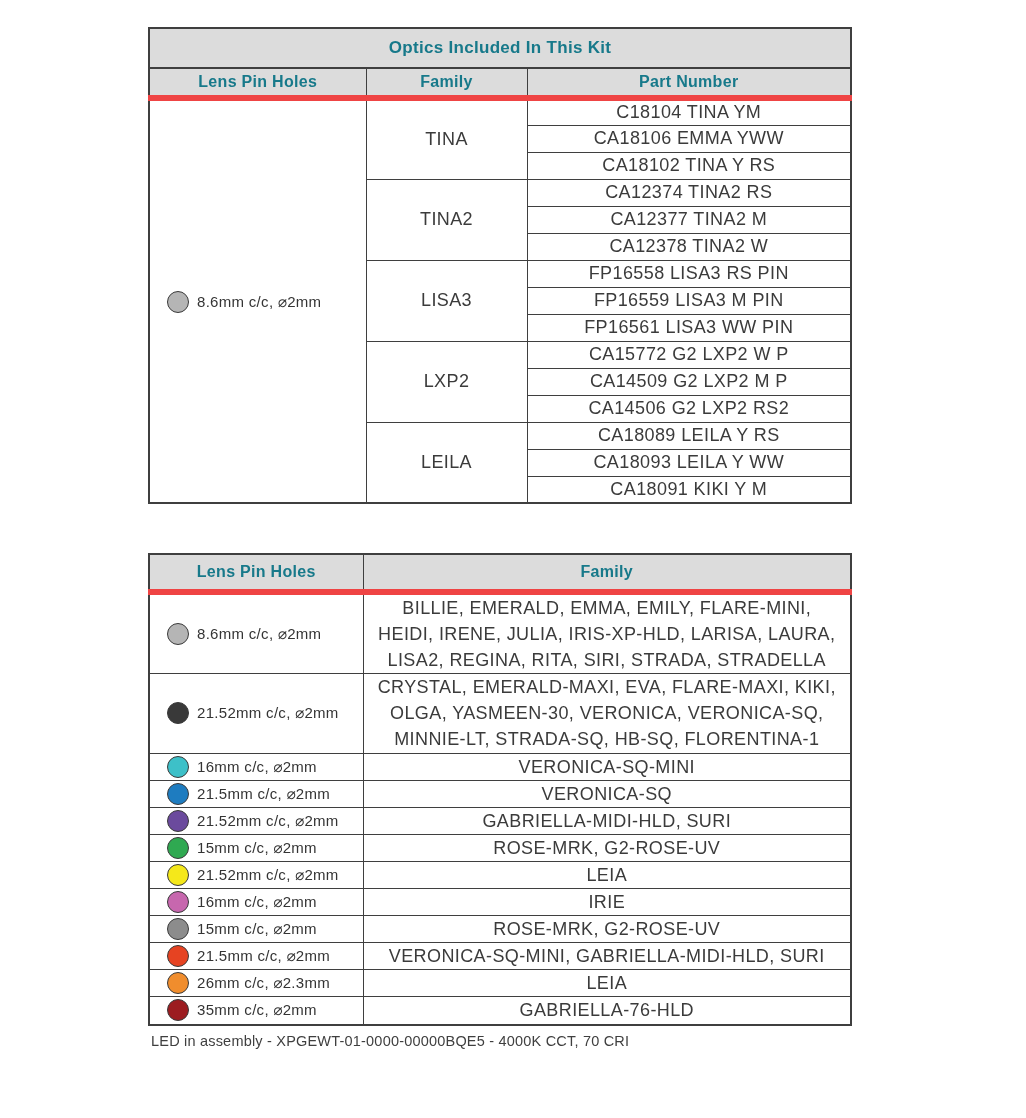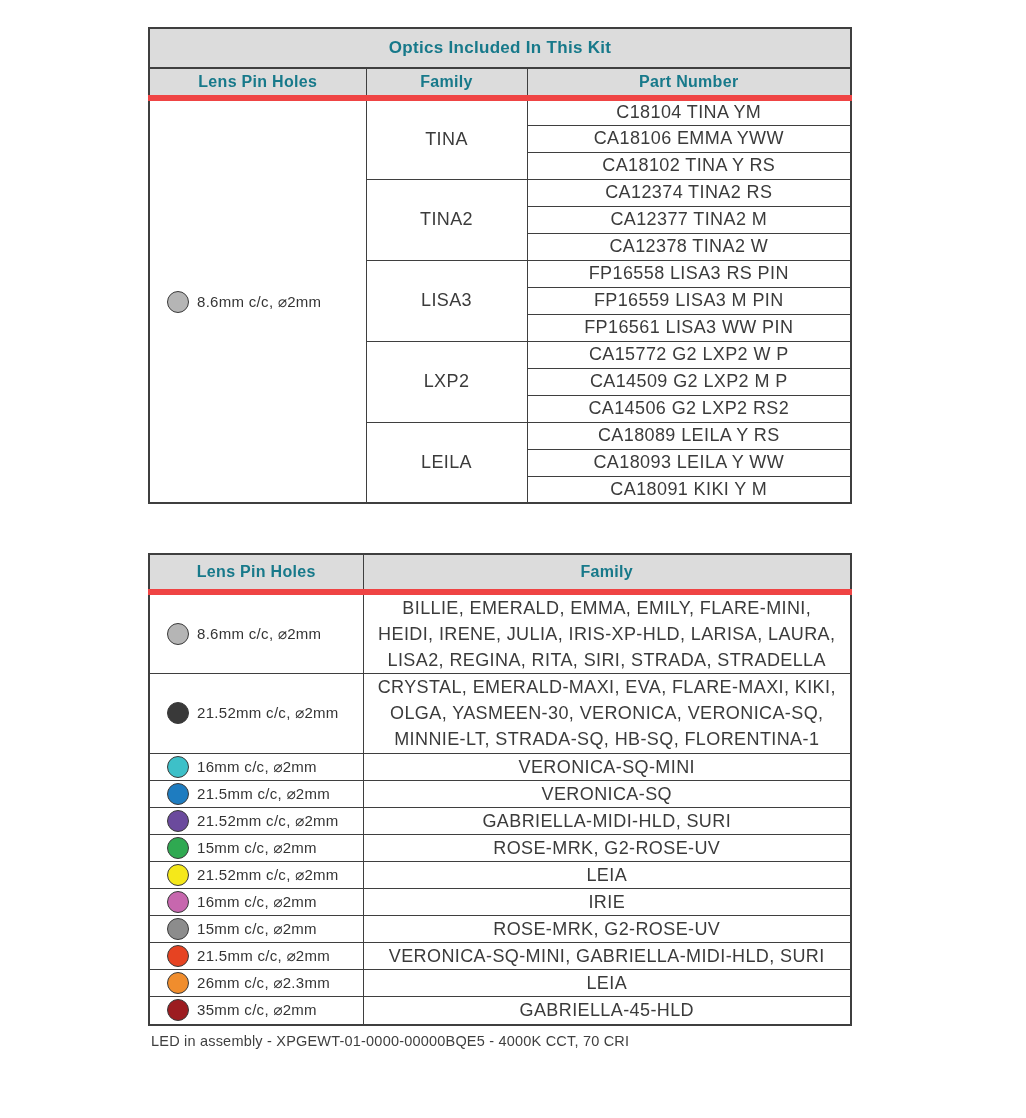--- a/index.html
+++ b/index.html
@@ -169,21 +169,21 @@
         <tr class="short">
           <td class="pinhole"><span class="dot" style="background: rgb(230, 67, 34);"></span><span class="pin-label">21.5mm c/c, ⌀2mm</span></td>
           <td class="family-list">VERONICA-SQ-MINI, GABRIELLA-MIDI-HLD, SURI</td>
         </tr>
         <tr class="short">
           <td class="pinhole"><span class="dot" style="background: rgb(240, 141, 45);"></span><span class="pin-label">26mm c/c, ⌀2.3mm</span></td>
           <td class="family-list">LEIA</td>
         </tr>
         <tr class="short">
           <td class="pinhole"><span class="dot" style="background: rgb(156, 28, 32);"></span><span class="pin-label">35mm c/c, ⌀2mm</span></td>
-          <td class="family-list">GABRIELLA-45-HLD</td>
+          <td class="family-list">GABRIELLA-76-HLD</td>
         </tr>
       </tbody>
   </table>
 
   <div class="footer-note" style="margin-top:5px; padding-left:3px;">
     <div>LED in assembly - XPGEWT-01-0000-00000BQE5 - 4000K CCT, 70 CRI</div>
 
   </div>
 </div>
 

